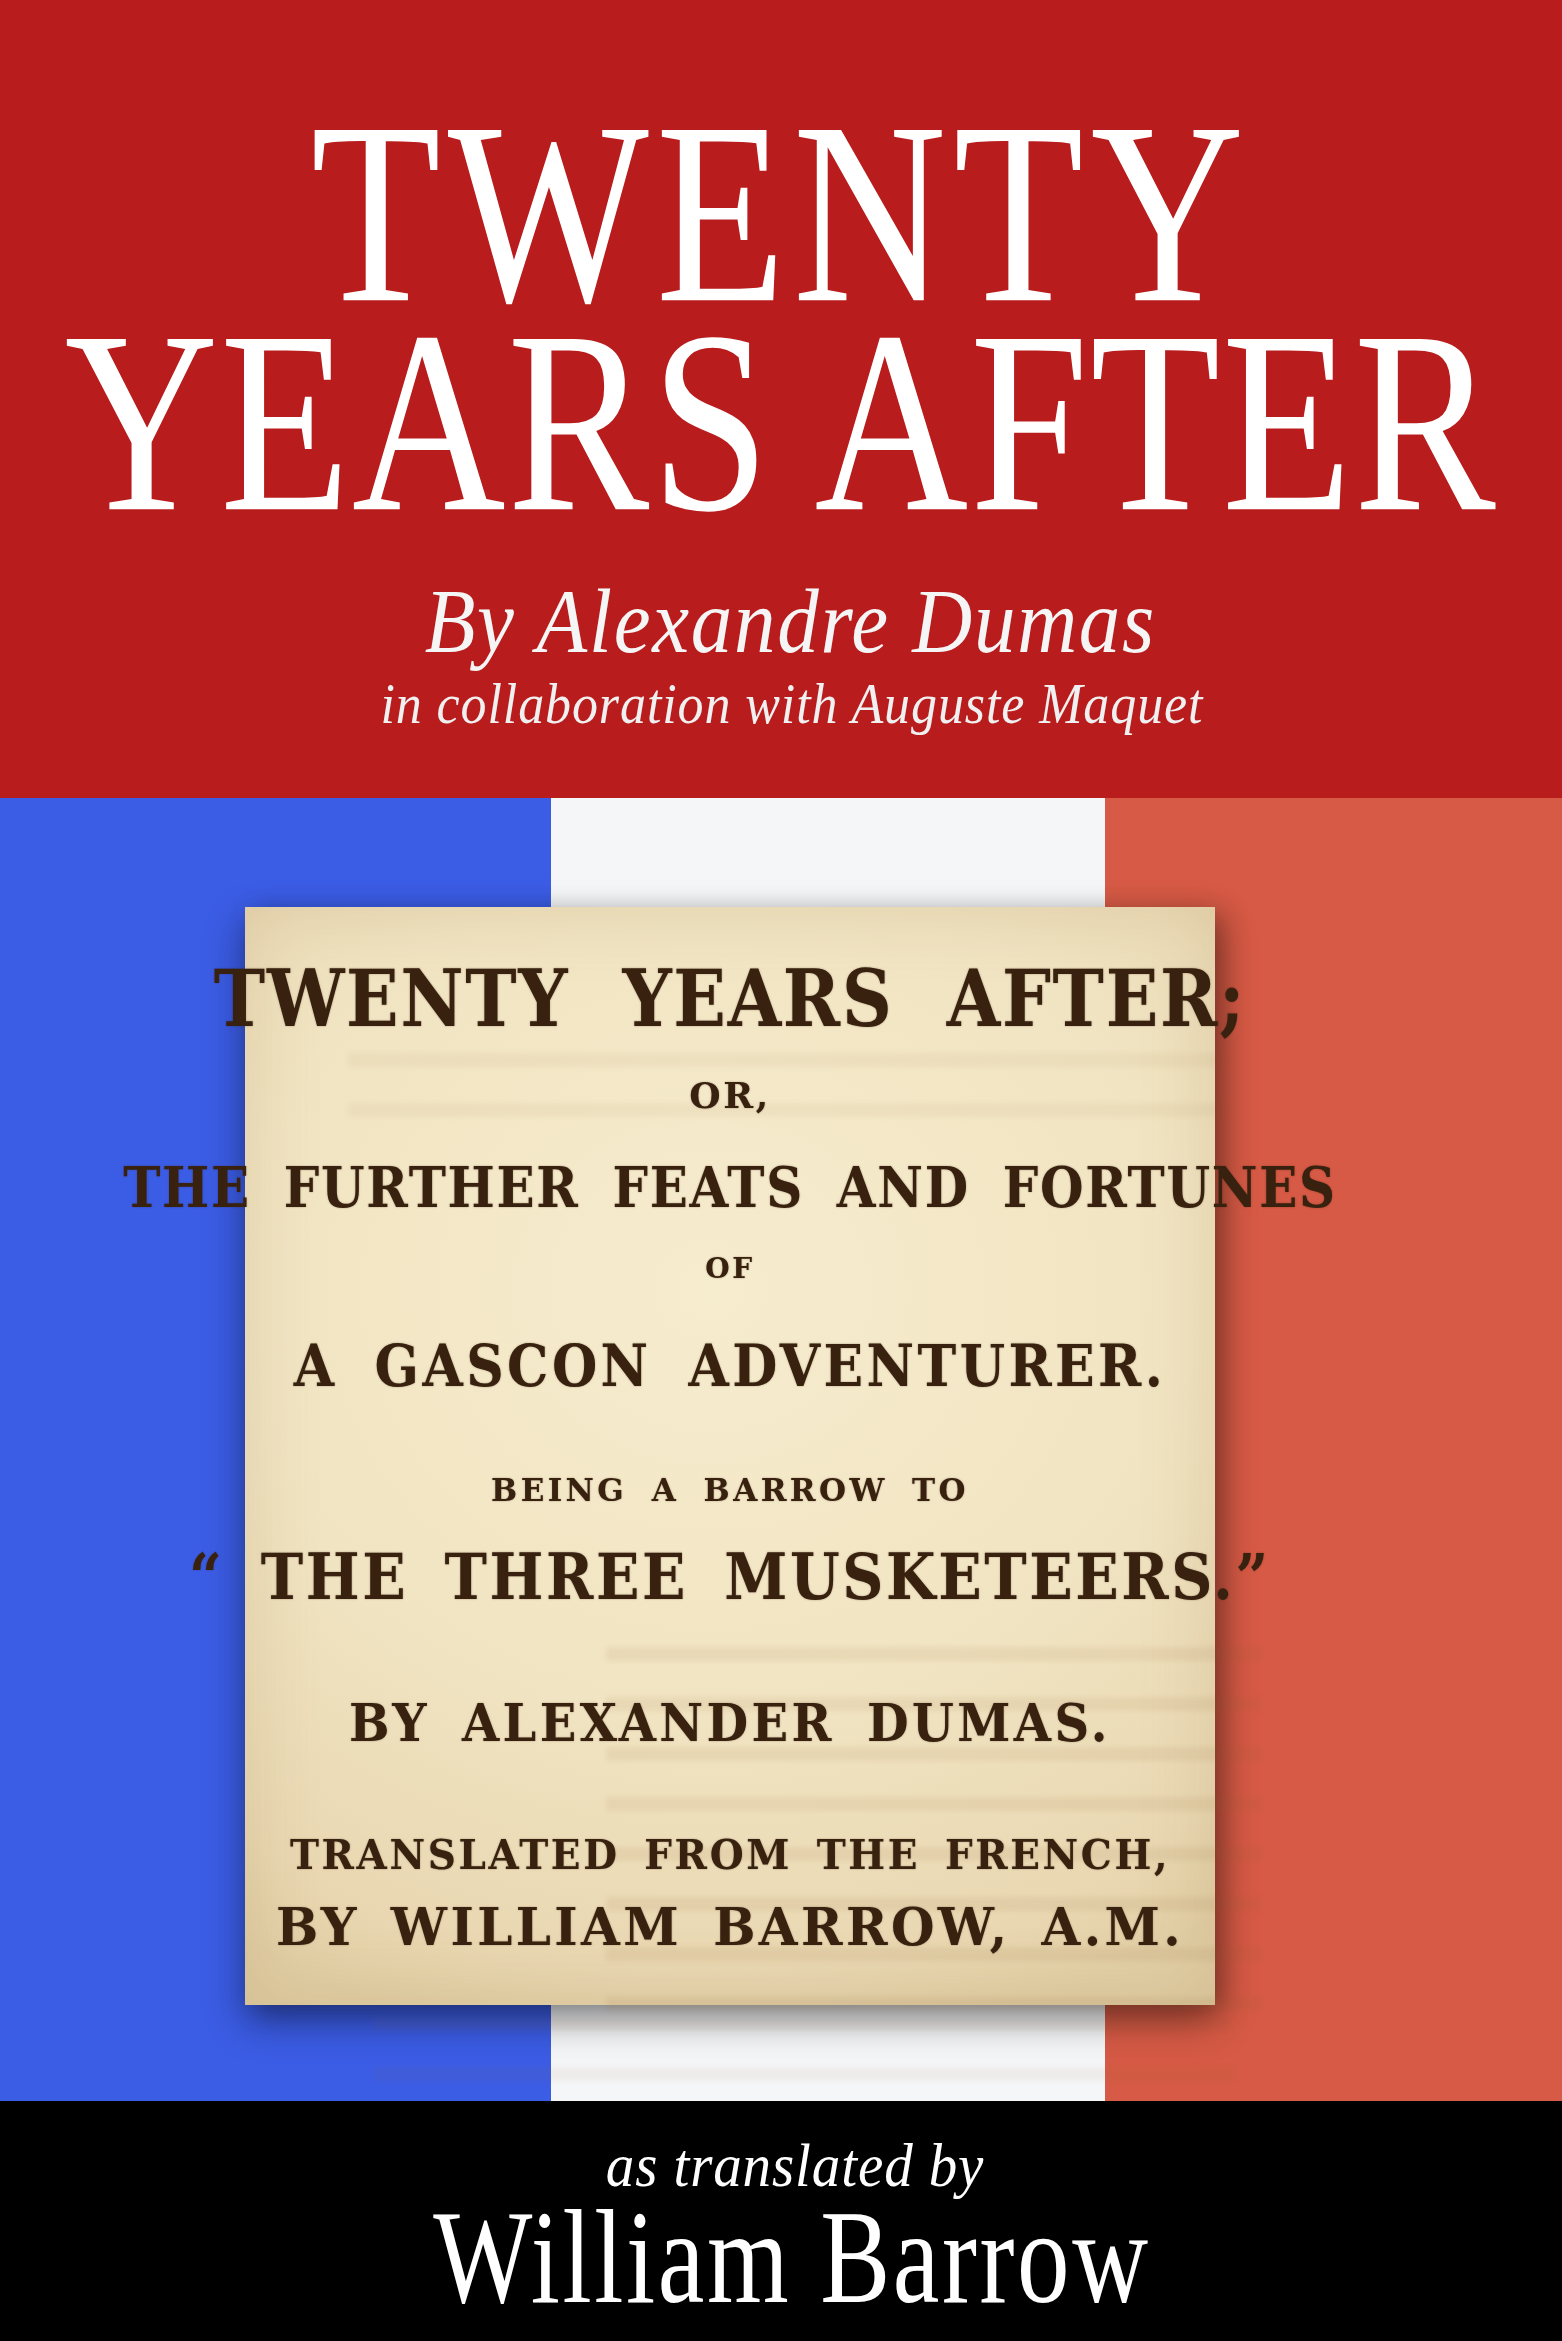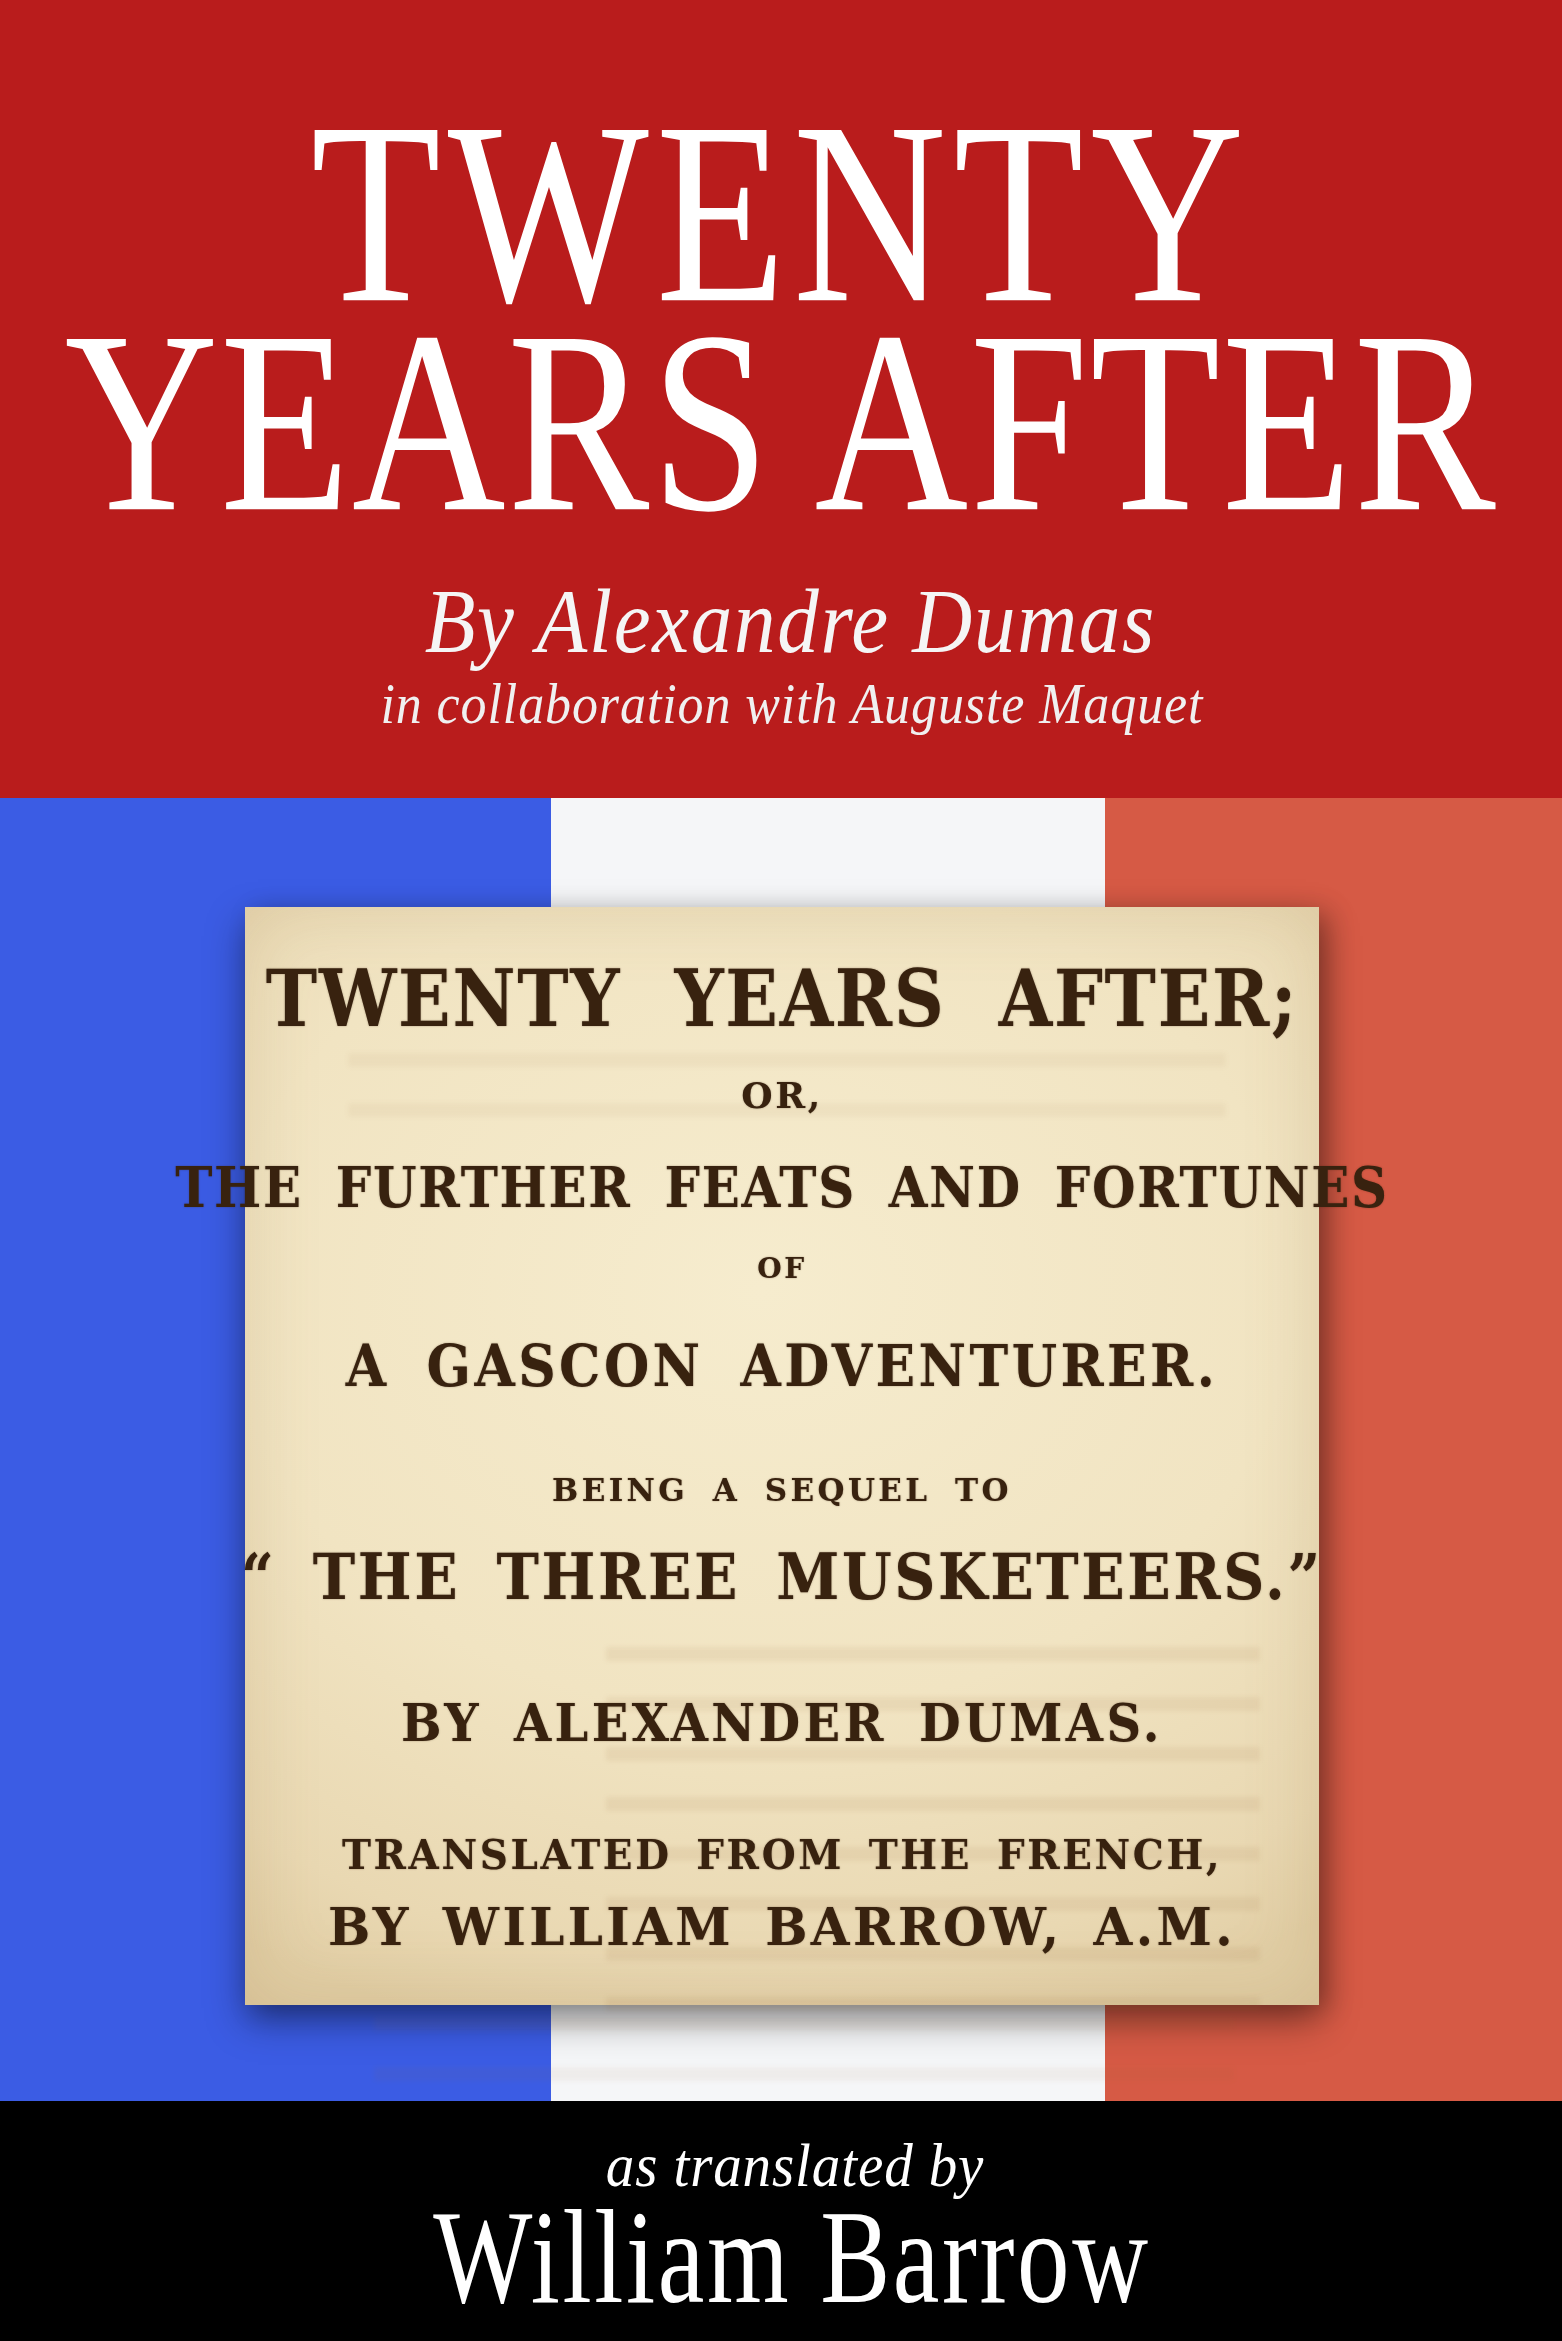--- a/index.html
+++ b/index.html
@@ -66,21 +66,21 @@
   }
   .flag-band { height: 100%; }
   .flag-band.blue  { width: 551px; }
   .flag-band.white { width: 555px; }
   .flag-band.red   { width: 457px; }
 
   
   .paper {
     position: absolute;
     left: 245px; top: 109px;
-    width: 1074px; height: 1098px;
+    width: 970px; height: 1098px;
     background:
       radial-gradient(ellipse 90% 70% at 48% 35%, #f6ecce 0%, #f1e4c2 55%, #e9d8b2 88%, #e2cfa6 100%);
     box-shadow:
       0 15.5px 36px rgba(0,0,0,0.38),
       10.3px 5.2px 24px rgba(0,0,0,0.22),
       inset 0 0 77px rgba(142,104,52,0.18);
   }
   .paper-line {
     position: absolute;
     left: 50%;
@@ -165,21 +165,21 @@
     <div class="paper">
       <div class="ghost-text ghost-a"></div>
       <div class="ghost-text ghost-b"></div>
       <div class="ghost-text ghost-c"></div>
 
       <div class="paper-line pl-1">TWENTY YEARS AFTER;</div>
       <div class="paper-line pl-2">OR,</div>
       <div class="paper-line pl-3">THE FURTHER FEATS AND FORTUNES</div>
       <div class="paper-line pl-4">OF</div>
       <div class="paper-line pl-5">A GASCON ADVENTURER.</div>
-      <div class="paper-line pl-6">BEING A SEQUEL TO</div>
+      <div class="paper-line pl-6">BEING A BARROW TO</div>
       <div class="paper-line pl-7">“ THE THREE MUSKETEERS.”</div>
       <div class="paper-line pl-8">BY ALEXANDER DUMAS.</div>
       <div class="paper-line pl-9">TRANSLATED FROM THE FRENCH,</div>
       <div class="paper-line pl-10">BY WILLIAM BARROW, A.M.</div>
     </div>
   </section>
 
   <section class="bottom-banner">
     <div class="translated-by">as translated by</div>
     <div class="translator">William Barrow</div>

